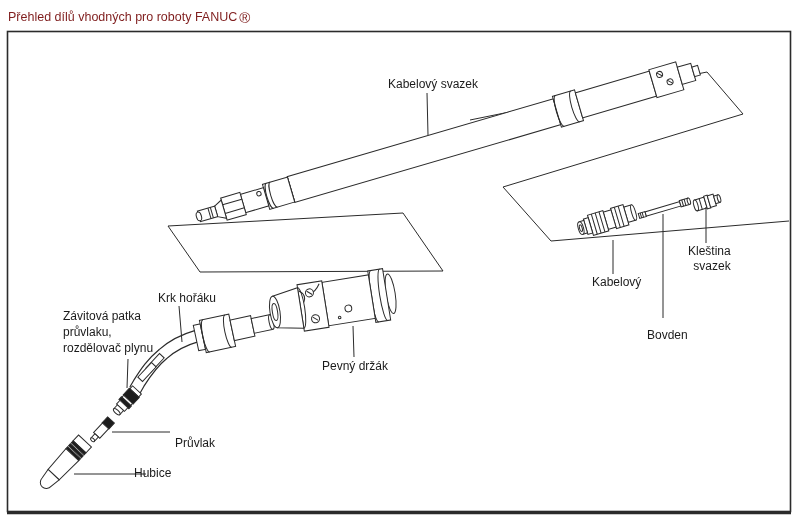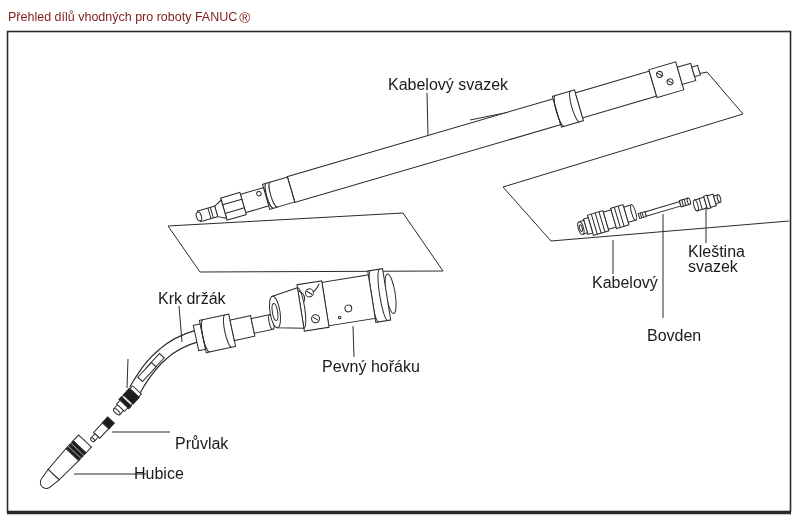--- a/index.html
+++ b/index.html
@@ -1,24 +1,24 @@
 <!DOCTYPE html>
 <html><head>
 <meta charset="utf-8">
 <style>
   html,body{margin:0;padding:0;background:#ffffff;}
   #stage{position:relative;width:800px;height:523px;background:#fff;overflow:hidden;
          font-family:"Liberation Sans","DejaVu Sans",sans-serif;color:#1b1b1b;}
   #art{position:absolute;left:0;top:0;}
-  .lbl{position:absolute;font-size:16px;line-height:15px;color:#1b1b1b;white-space:nowrap;}
+  .lbl{position:absolute;font-size:12px;line-height:15px;color:#1b1b1b;white-space:nowrap;}
   #title{position:absolute;left:8px;top:9px;font-size:12.5px;color:#7f1d1d;}
   #title .reg{font-size:15px;vertical-align:-2px;margin-left:2px;}
   .multi div{white-space:nowrap;}
   .lh16 div{line-height:16px;}
-  .lh15 div{line-height:15px;}
+  .lh15 div{line-height:15px;text-align:right;}
 </style>
 </head>
 <body>
 
 <div id="stage">
 
 <svg id="art" width="800" height="523" viewBox="0 0 800 523">
   <g fill="none" stroke="#2b2b2b" stroke-width="1" stroke-linecap="butt">
 
     <rect x="7.5" y="31.5" width="783" height="480" stroke-width="1.6"></rect>
@@ -180,28 +180,33 @@
     <line x1="613" y1="240" x2="613" y2="274"></line>
     <line x1="663" y1="214" x2="663" y2="318"></line>
     <line x1="706" y1="207" x2="706" y2="243"></line>
   </g>
 </svg>
 
 <div id="title"><span>Přehled dílů vhodných pro roboty FANUC</span><span class="reg">®</span></div>
 
 <div class="lbl" style="left:388px;top:77px">Kabelový svazek</div>
 
-<div class="lbl" style="left:158px;top:291px">Krk držák</div>
-
+<div class="lbl" style="left:158px;top:291px">Krk hořáku</div>
+
+<div class="lbl multi lh16" style="left:63px;top:308px">
+  <div>Závitová patka</div>
+  <div>průvlaku,</div>
+  <div>rozdělovač plynu</div>
+</div>
 
 <div class="lbl" style="left:175px;top:436px">Průvlak</div>
 
 <div class="lbl" style="left:134px;top:466px">Hubice</div>
 
-<div class="lbl" style="left:322px;top:359px">Pevný hořáku</div>
+<div class="lbl" style="left:322px;top:359px">Pevný držák</div>
 
 <div class="lbl" style="left:592px;top:275px">Kabelový</div>
 
 <div class="lbl" style="left:647px;top:328px">Bovden</div>
 
 <div class="lbl multi lh15" style="left:688px;top:244px">
   <div>Kleština</div>
   <div>svazek</div>
 </div>
 

